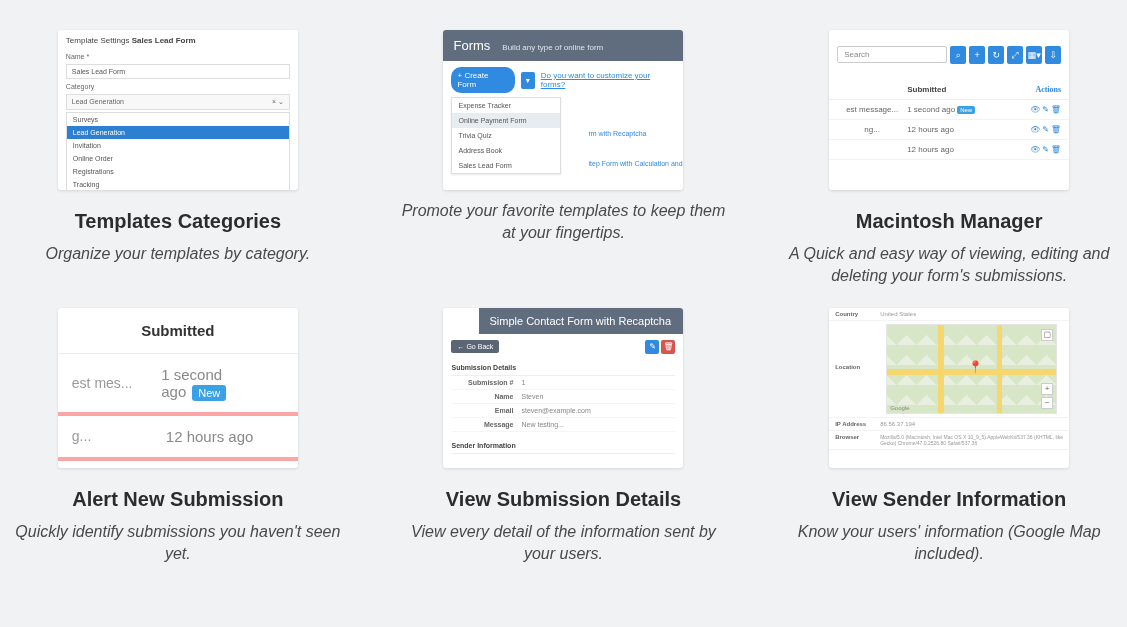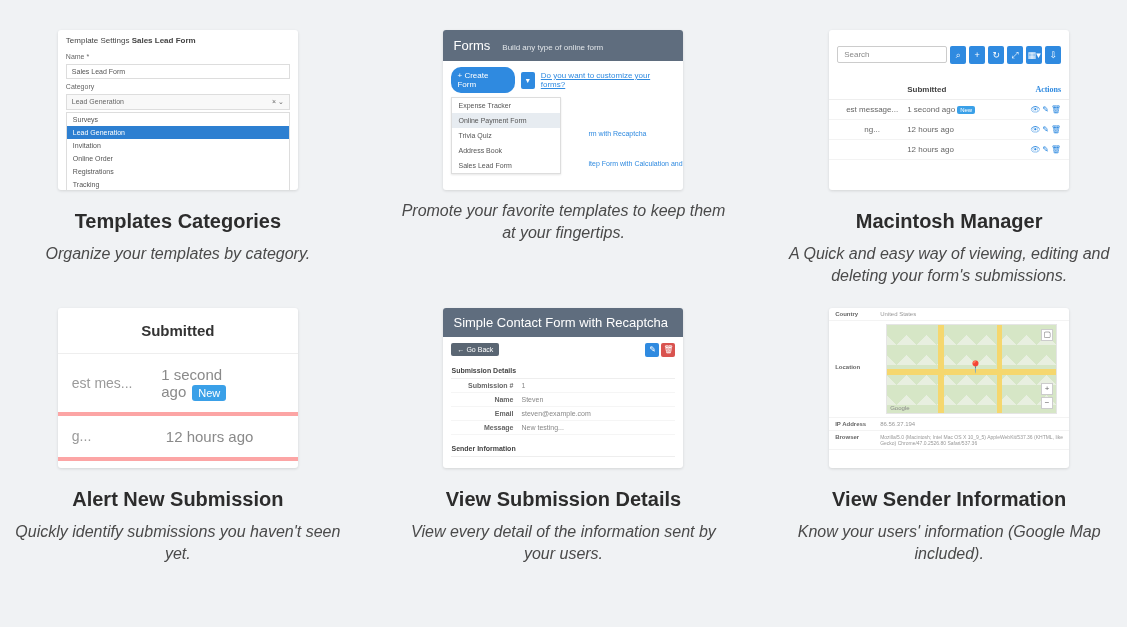--- a/index.html
+++ b/index.html
@@ -87,21 +87,21 @@
 
     
     .t4 { font-size: 14px; }
     .t4-head { text-align:center; font-weight:bold; color:#333; padding:14px 0; font-size:15px; border-bottom:1px solid #eee;}
     .t4-row { display:flex; padding:12px 14px; align-items:center; gap:14px; border-bottom:4px solid #fca5a5; }
     .t4-c1 { width:80px; color:#9a9a9a; font-size:14px; overflow:hidden; white-space:nowrap; }
     .t4-c2 { color:#8a8a8a; font-size:15px; }
     .t4-badge { background:#3aa0e8; color:#fff; font-size:11px; padding:2px 6px; border-radius:3px; margin-left:6px; }
 
     
-    .t5-bar { background:#5f6d7e; color:#fff; padding:7px 10px; font-size:13px; }
+    .t5-bar { background:#5f6d7e; color:#fff; padding:7px 10px; font-size:11px;margin-left:36px; }
     .t5-body { padding:6px 8px; }
     .t5-back { background:#5a6673; color:#fff; font-size:7px; padding:3px 6px; border-radius:2px; display:inline-block; }
     .t5-acts { float:right; display:flex; gap:2px; }
     .t5-ab { width:14px; height:14px; border-radius:2px; display:flex; align-items:center; justify-content:center; color:#fff; font-size:8px; }
     .t5-section { font-size:7px; font-weight:bold; color:#444; padding:4px 0; border-bottom:1px solid #eee; margin-top:6px; }
     .t5-tr { display:flex; font-size:7px; padding:3px 0; border-bottom:1px solid #f5f5f5; }
     .t5-k { width:70px; text-align:right; color:#666; padding-right:8px; font-weight:bold;}
     .t5-v { color:#888; }
 
     

